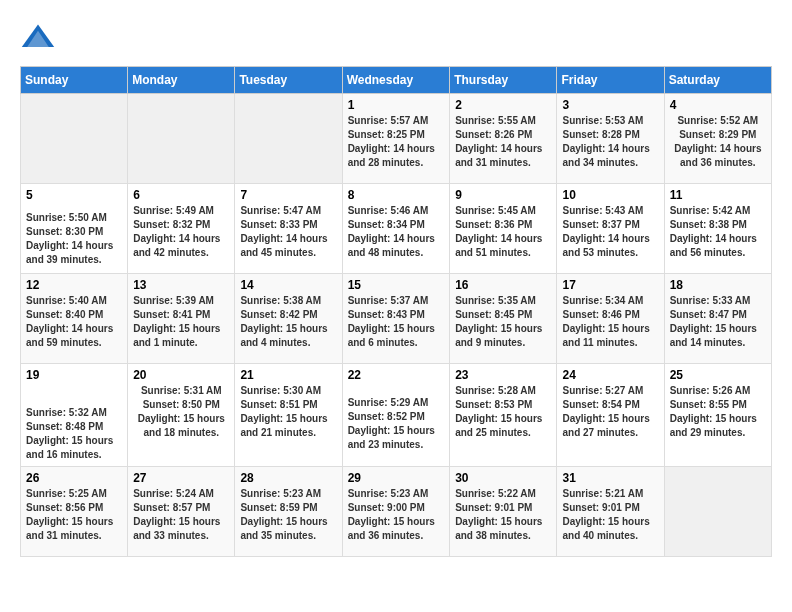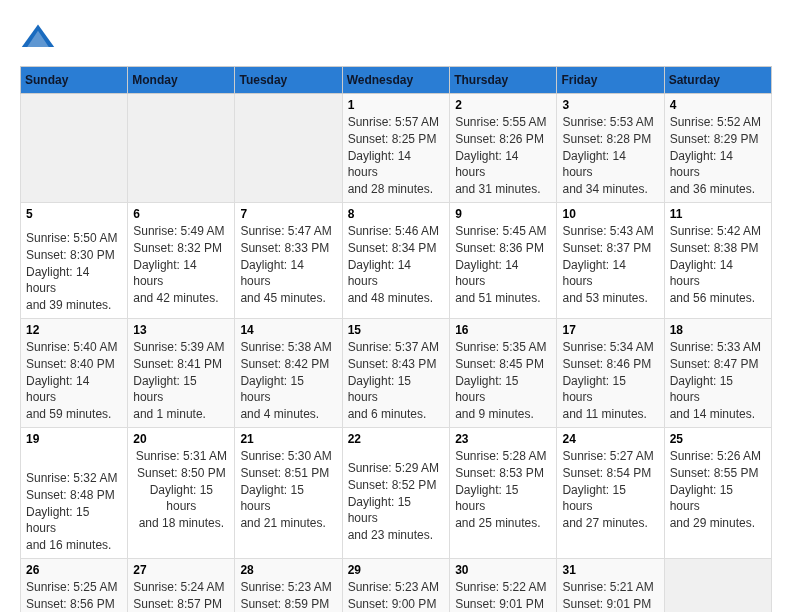--- a/index.html
+++ b/index.html
@@ -44,21 +44,21 @@
       font-size: 15px;
       color: #555;
     }
     table {
       width: 100%;
       border-collapse: collapse;
       font-size: 11px;
     }
     thead tr th {
       background-color: #2a7dd4;
-      color: #0f172a;
+      color: #ffffff;
       padding: 6px 4px;
       text-align: left;
       font-size: 12px;
       font-weight: bold;
       border: 1px solid #ccc;
     }
     tbody tr td {
       vertical-align: top;
       padding: 4px 5px;
       border: 1px solid #ddd;
@@ -72,23 +72,24 @@
     tbody tr:nth-child(even) td {
       background-color: #fff;
     }
     .day-num {
       font-weight: bold;
       font-size: 12px;
       margin-bottom: 2px;
       display: block;
     }
     .day-info {
-      font-size: 12px;
+      font-size: 10px;
       color: #333;
       line-height: 1.4;
+      font-weight: bold;
     }
     .empty-cell {
       background-color: #f0f0f0 !important;
     }
   </style>
 </head>
 <body>
 
 <div class="header">
   <div class="logo">
@@ -140,21 +141,21 @@
         </td>
         <td>
           <span class="day-num">3</span>
           <div class="day-info" style="white-space: pre-line;">Sunrise: 5:53 AM
 Sunset: 8:28 PM
 Daylight: 14 hours
 and 34 minutes.</div>
         </td>
         <td>
           <span class="day-num">4</span>
-          <div class="day-info" style="white-space: pre-line;">Sunrise: 5:52 AM
+          <div class="day-info" style="white-space: pre-line; text-align: center;">Sunrise: 5:52 AM
 Sunset: 8:29 PM
 Daylight: 14 hours
 and 36 minutes.</div>
         </td>
       </tr>
       <tr>
         <td>
           <span class="day-num">5</span>
           <div class="day-info" style="white-space: pre-line; margin-top: 9px;">Sunrise: 5:50 AM
 Sunset: 8:30 PM

